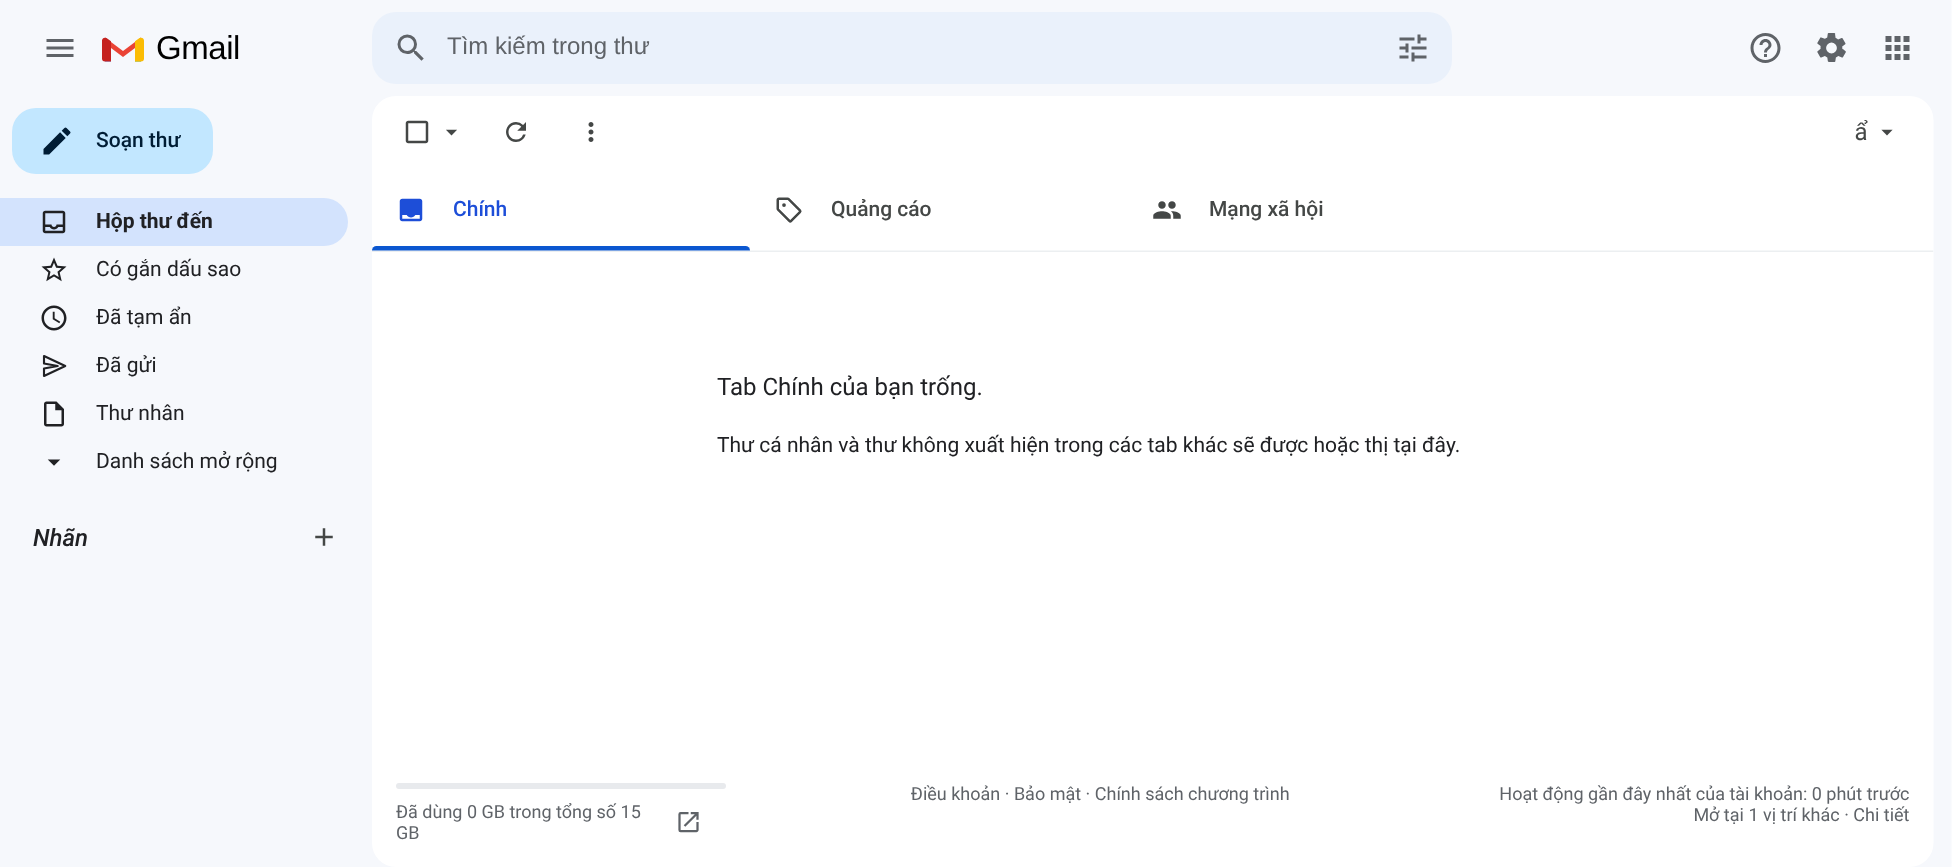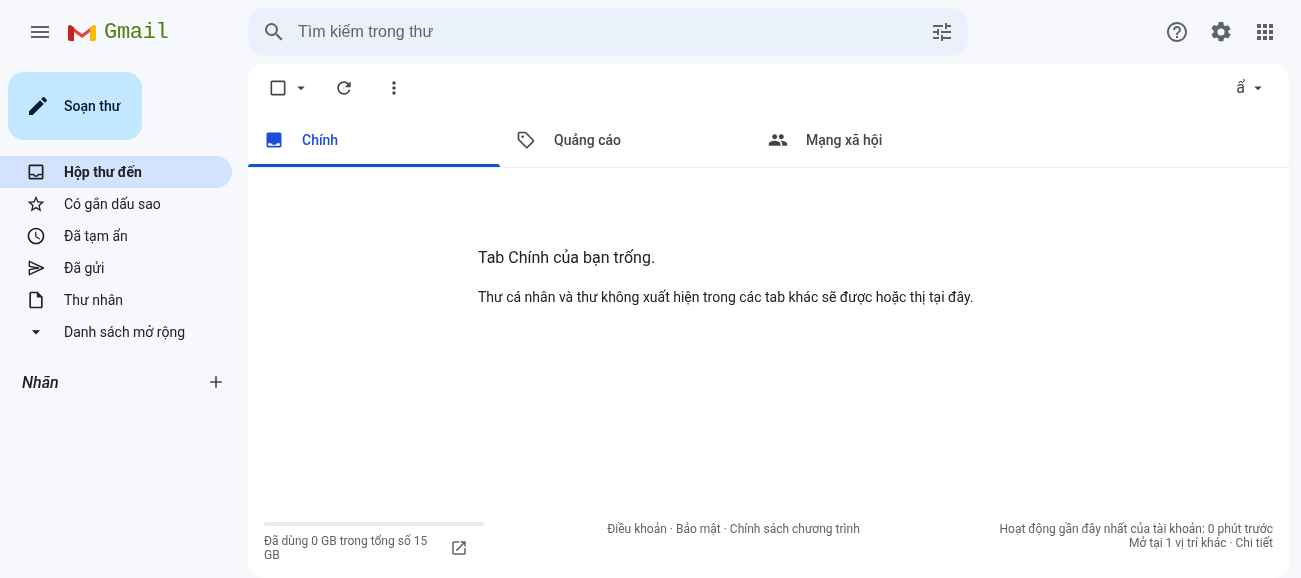--- a/index.html
+++ b/index.html
@@ -36,22 +36,22 @@
     color: #5f6368;
   }
   .logo {
     display: flex;
     align-items: center;
     gap: 8px;
     padding-left: 4px;
   }
   .logo-text {
     font-size: 22px;
-    color: #4d7c0f;
-    font-family: Liberation Mono, monospace;
+    color: #000000;
+    font-family: Liberation Sans, sans-serif;
     letter-spacing: -0.3px;
   }
   .search-wrap {
     flex: 1;
     max-width: 720px;
     display: flex;
     align-items: center;
   }
   .search-box {
     background: #eaf1fb;
@@ -104,21 +104,21 @@
     padding: 8px 0 0 0;
     flex-shrink: 0;
   }
   .compose {
     display: inline-flex;
     align-items: center;
     gap: 14px;
     background: #c2e7ff;
     color: #001d35;
     border-radius: 16px;
-    height: 68px;
+    height: 44px;
     padding: 0 22px 0 18px;
     margin: 0 0 12px 8px;
     font-size: 14px;
     font-weight: 500;
     cursor: pointer;
   }
   .nav-list { padding-top: 4px; }
   .nav-item {
     display: flex;
     align-items: center;

